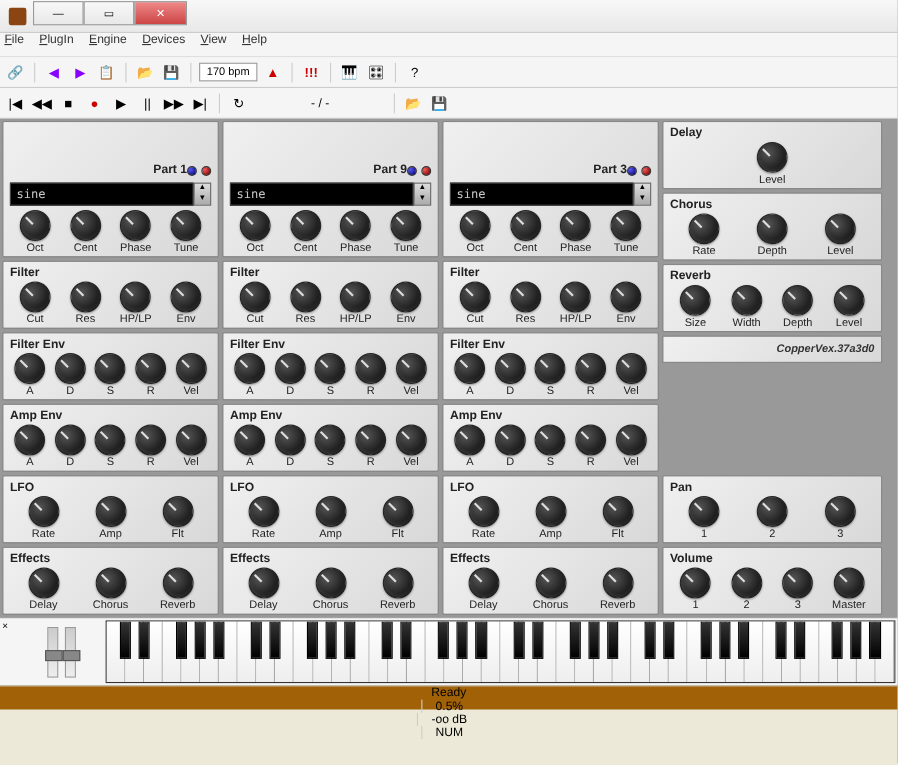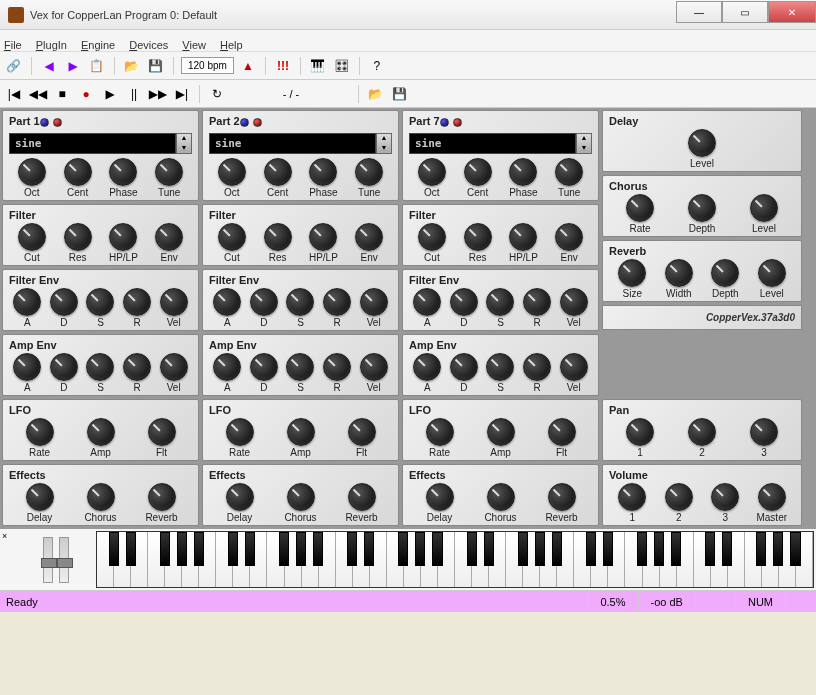--- a/index.html
+++ b/index.html
@@ -3,39 +3,39 @@
 <meta charset="utf-8">
 <style>
 * { box-sizing: border-box; margin: 0; padding: 0; }
 body { font-family: Tahoma, sans-serif; font-size: 11px; background: #ece9d8; width: 816px; height: 695px; overflow: hidden; }
 .titlebar { height: 30px; background: linear-gradient(to bottom, #f8f8f8, #e8e8e8); border-bottom: 1px solid #ccc; display: flex; align-items: center; padding-left: 8px; }
 .titlebar-icon { width: 16px; height: 16px; background: #8b4513; border-radius: 2px; margin-right: 6px; }
 .titlebar-text { flex: 1; color: #333; }
 .win-btns { display: flex; height: 100%; }
 .win-btn { width: 46px; height: 22px; margin-top: 1px; border: 1px solid #999; display: flex; align-items: center; justify-content: center; font-size: 10px; background: linear-gradient(#f8f8f8,#e8e8e8); }
 .win-btn.close { background: linear-gradient(#e88,#c44); color: #fff; width: 48px; }
-.menubar { height: 22px; background: #f5f5f5; display: flex; align-items: flex-end; padding-left: 4px; border-bottom: 1px solid #ddd; }
+.menubar { height: 22px; background: #f5f5f5; display: flex; align-items: flex-start; padding-left: 4px; border-bottom: 1px solid #ddd; }
 .menubar span { margin-right: 14px; color: #333; }
 .menubar span u { text-decoration: underline; }
 .toolbar1, .toolbar2 { height: 28px; background: #f5f5f5; display: flex; align-items: center; padding-left: 4px; gap: 4px; border-bottom: 1px solid #ccc; }
 .tb-btn { width: 20px; height: 20px; border: 1px solid transparent; display: flex; align-items: center; justify-content: center; font-size: 12px; }
 .tb-sep { width: 1px; height: 18px; background: #ccc; margin: 0 3px; }
 .tempo { padding: 2px 6px; border: 1px solid #999; background: #fff; font-size: 10px; }
 .synth { display: flex; padding: 2px; gap: 3px; background: #999; }
 .part-col { width: 197px; display: flex; flex-direction: column; gap: 3px; }
 .fx-col { width: 200px; display: flex; flex-direction: column; gap: 3px; }
 .panel { background: linear-gradient(135deg, #f0f0f0, #d8d8d8); border: 1px solid #888; border-radius: 2px; padding: 4px 6px 2px 6px; }
 .panel-title { font-weight: bold; font-size: 11px; margin-bottom: 2px; color: #222; }
-.panel-hdr { display: flex; justify-content: flex-start; align-items: center; margin-bottom: 4px; }
+.panel-hdr { display: flex; justify-content: flex-end; align-items: center; margin-bottom: 4px; margin-top: 33px; }
 .leds { display: flex; gap: 4px; }
 .led { width: 9px; height: 9px; border-radius: 50%; border: 1px solid #333; }
 .led.blue { background: radial-gradient(circle at 30% 30%, #55f, #005); }
 .led.red { background: radial-gradient(circle at 30% 30%, #f55, #500); }
 .wave-sel { display: flex; margin-bottom: 4px; }
-.wave-display { flex: 1; background: #000; color: #c8c8c8; padding: 3px 5px; font-family: monospace; font-size: 11px; border: 1px solid #444; font-weight: bold; }
+.wave-display { flex: 1; background: #000; color: #c8c8c8; padding: 3px 5px; font-family: monospace; font-size: 11px; border: 1px solid #444; }
 .wave-spin { width: 16px; background: linear-gradient(#ddd,#aaa); border: 1px solid #666; display: flex; flex-direction: column; }
 .wave-spin div { flex: 1; text-align: center; font-size: 7px; line-height: 8px; }
 .knob-row { display: flex; justify-content: space-around; }
 .knob-row.n4 .knob-cell { width: 25%; }
 .knob-row.n5 .knob-cell { width: 20%; }
 .knob-row.n3 .knob-cell { width: 33%; }
 .knob-cell { display: flex; flex-direction: column; align-items: center; }
 .knob { width: 28px; height: 28px; border-radius: 50%; background: radial-gradient(circle at 35% 35%, #555, #000); border: 1px solid #222; position: relative; box-shadow: inset 0 -2px 3px rgba(255,255,255,0.1), 0 1px 2px rgba(0,0,0,0.4); }
 .knob::after { content: ''; position: absolute; width: 2px; height: 9px; background: #ddd; left: 50%; top: 2px; transform-origin: 50% 12px; transform: translateX(-50%) rotate(-45deg); }
 .knob-lbl { font-size: 10px; margin-top: 1px; color: #222; }
@@ -44,29 +44,28 @@
 .brand-big { font-size: 42px; font-weight: 900; letter-spacing: 6px; font-family: Arial Black, sans-serif; -webkit-text-stroke: 1px #333; color: transparent; line-height: 1; text-align: right; font-style: italic; }
 .keyboard-area { display: flex; background: #f5f5f5; border-top: 1px solid #999; height: 62px; padding: 2px; }
 .kb-ctrl { width: 80px; display: flex; align-items: center; justify-content: center; gap: 6px; }
 .slider { width: 10px; height: 46px; background: linear-gradient(#ccc,#eee); border: 1px solid #999; position: relative; }
 .slider::after { content:''; position:absolute; width: 14px; height: 8px; background: #888; left: -3px; top: 20px; border: 1px solid #555; }
 .piano { flex: 1; position: relative; background: #fff; border: 1px solid #333; overflow: hidden; }
 .white-keys { display: flex; height: 100%; }
 .wkey { flex: 1; border-right: 1px solid #aaa; background: linear-gradient(#fff,#eee); }
 .black-keys { position: absolute; top: 0; left: 0; right: 0; height: 62%; display: flex; }
 .bkey { position: absolute; width: 1.4%; height: 100%; background: linear-gradient(#333,#000); border: 1px solid #000; }
-.statusbar { height: 22px; background: #f0abfc; border-top: 1px solid #ccc; display: flex; align-items: center; padding: 0 6px; font-size: 11px; }
+.statusbar { height: 22px; background: #a16207; border-top: 1px solid #ccc; display: flex; align-items: center; padding: 0 6px; font-size: 11px; flex-direction: column; }
 .statusbar .cell { border-left: 1px solid #ccc; padding: 0 12px; height: 100%; display: flex; align-items: center; }
 </style>
 </head>
 <body>
 
 <div class="titlebar">
   <div class="titlebar-icon"></div>
-  <div class="titlebar-text">Vex for CopperLan Program 0: Default</div>
   <div class="win-btns">
     <div class="win-btn">—</div>
     <div class="win-btn">▭</div>
     <div class="win-btn close">✕</div>
   </div>
 </div>
 
 <div class="menubar">
   <span><u>F</u>ile</span>
   <span><u>P</u>lugIn</span>
@@ -79,21 +78,21 @@
 <div class="toolbar1">
   <div class="tb-btn">🔗</div>
   <div class="tb-sep"></div>
   <div class="tb-btn" style="color:#80f">◀</div>
   <div class="tb-btn" style="color:#80f">▶</div>
   <div class="tb-btn">📋</div>
   <div class="tb-sep"></div>
   <div class="tb-btn">📂</div>
   <div class="tb-btn">💾</div>
   <div class="tb-sep"></div>
-  <div class="tempo">120 bpm</div>
+  <div class="tempo">170 bpm</div>
   <div class="tb-btn" style="color:#c00">▲</div>
   <div class="tb-sep"></div>
   <div class="tb-btn" style="color:#c00;font-weight:bold">!!!</div>
   <div class="tb-sep"></div>
   <div class="tb-btn">🎹</div>
   <div class="tb-btn">🎛</div>
   <div class="tb-sep"></div>
   <div class="tb-btn">?</div>
 </div>
 
@@ -252,21 +251,21 @@
           <div class="knob-cell">
             <div class="knob"></div>
             <div class="knob-lbl">Reverb</div>
           </div>
         </div>
       </div>
     </div>
     <div class="part-col">
       <div class="panel">
     <div class="panel-hdr">
-          <span class="panel-title">Part 2</span>
+          <span class="panel-title">Part 9</span>
     <span class="leds">
             <span class="led blue"></span>
             <span class="led red"></span>
           </span>
         </div>
     <div class="wave-sel">
           <div class="wave-display">sine</div>
     <div class="wave-spin">
             <div>▲</div>
             <div>▼</div>
@@ -393,21 +392,21 @@
           <div class="knob-cell">
             <div class="knob"></div>
             <div class="knob-lbl">Reverb</div>
           </div>
         </div>
       </div>
     </div>
     <div class="part-col">
       <div class="panel">
     <div class="panel-hdr">
-          <span class="panel-title">Part 7</span>
+          <span class="panel-title">Part 3</span>
     <span class="leds">
             <span class="led blue"></span>
             <span class="led red"></span>
           </span>
         </div>
     <div class="wave-sel">
           <div class="wave-display">sine</div>
     <div class="wave-spin">
             <div>▲</div>
             <div>▼</div>

